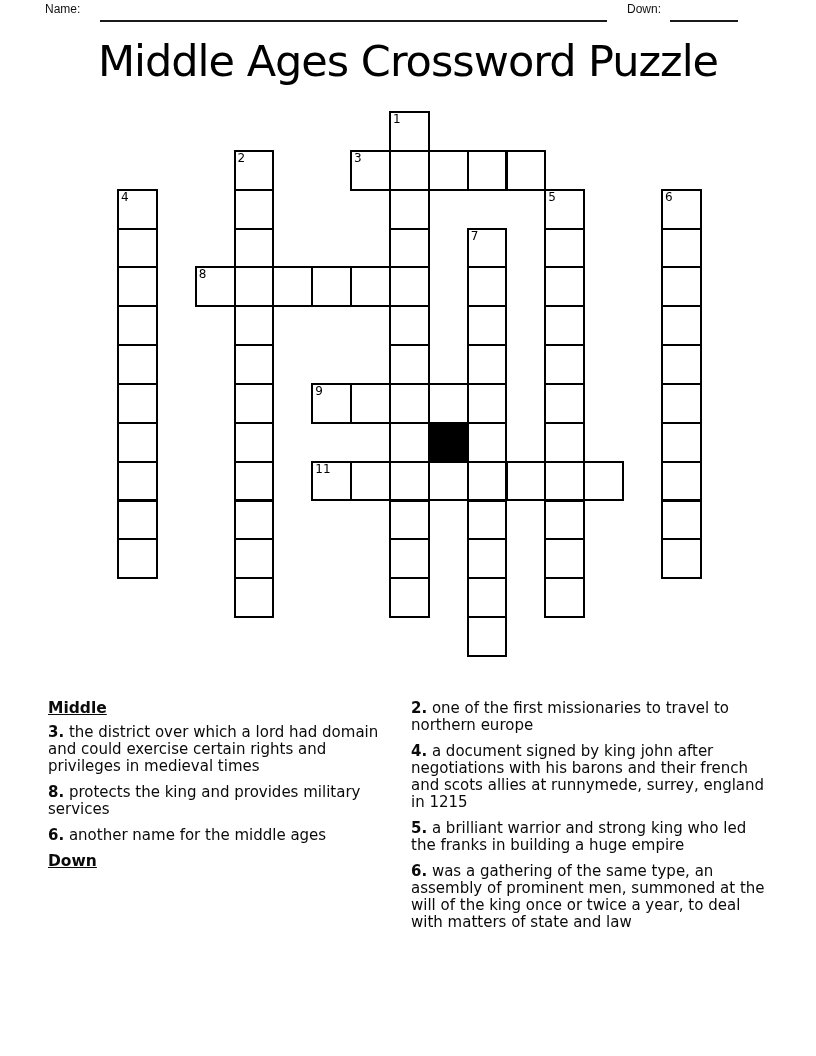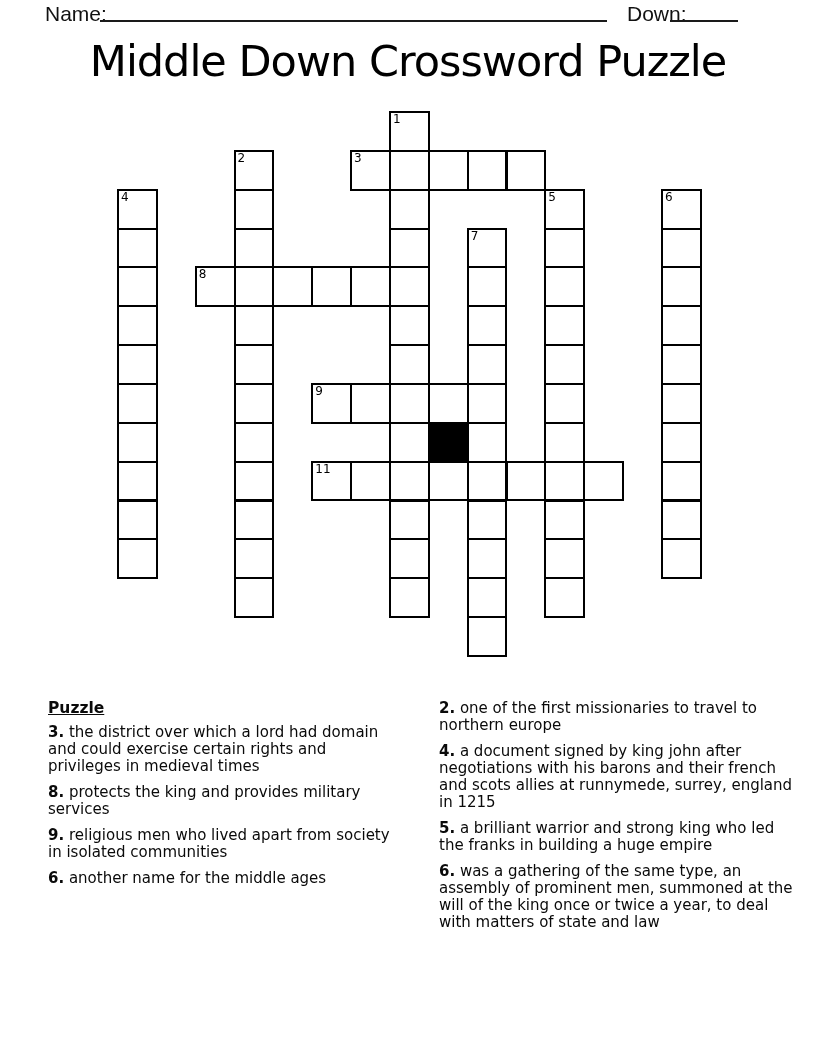--- a/index.html
+++ b/index.html
@@ -1,21 +1,21 @@
 <!DOCTYPE html>
 <html><head>
 <meta charset="utf-8">
 <style>
   html,body{margin:0;padding:0;background:#fff;}
   .page{
     position:relative;width:816px;height:1056px;background:#ffffff;
     font-family:"Liberation Sans",sans-serif;color:#000;overflow:hidden;
   }
   
-  .hdr-label{position:absolute;top:2px;font-size:21px;color:#111;}
+  .hdr-label{position:absolute;top:2px;font-size:12px;color:#111;}
   .name-label{left:45px;}
   .date-label{left:627px;}
   .blank-line{position:absolute;top:1px;height:19px;border-bottom:2px solid #1a1a1a;}
   .name-line{left:100px;width:507px;}
   .date-line{left:670px;width:68px;}
   
   .title{
     position:absolute;left:0;right:0;top:36px;text-align:center;
     font-family:"DejaVu Sans",sans-serif;font-size:43px;font-weight:400;
     letter-spacing:-1px;
@@ -31,39 +31,39 @@
     position:absolute;left:2px;top:0;
     font-family:"DejaVu Sans",sans-serif;font-size:12px;line-height:13px;
     font-weight:400;color:#000;
   }
   
   .clues-col{
     position:absolute;top:700px;
     font-family:"DejaVu Sans",sans-serif;font-size:15px;line-height:17px;color:#0a0a0a;
   }
   .clues-left{left:48px;width:342px;}
-  .clues-right{left:411px;width:356px;margin-left:28px;}
+  .clues-right{left:411px;width:356px;}
   .clue-heading{
     font-weight:bold;text-decoration:underline;font-size:15.5px;
     margin:0 0 7px 0;
   }
   .clue{margin:0 0 9px 0;}
   .clue-num{font-weight:bold;}
 </style>
 </head>
 <body>
 
 <div class="page">
 
   <span class="hdr-label name-label">Name:</span>
   <span class="blank-line name-line"></span>
   <span class="hdr-label date-label">Down:</span>
   <span class="blank-line date-line"></span>
 
-  <div class="title">Middle Down Crossword Puzzle</div>
+  <div class="title">Middle Ages Crossword Puzzle</div>
 
   <div class="grid">
       <div class="cell" style="left: 271.95px; top: 0px;">
         <span class="cellnum">1</span>
       </div>
       <div class="cell" style="left: 271.95px; top: 38.85px;"></div>
       <div class="cell" style="left: 271.95px; top: 77.7px;"></div>
       <div class="cell" style="left: 271.95px; top: 116.55px;"></div>
       <div class="cell" style="left: 271.95px; top: 155.4px;"></div>
       <div class="cell" style="left: 271.95px; top: 194.25px;"></div>
@@ -159,25 +159,25 @@
         <span class="cellnum">11</span>
       </div>
       <div class="cell" style="left: 233.1px; top: 349.65px;"></div>
       <div class="cell" style="left: 310.8px; top: 349.65px;"></div>
       <div class="cell" style="left: 388.5px; top: 349.65px;"></div>
       <div class="cell" style="left: 466.2px; top: 349.65px;"></div>
       <div class="cell black" style="left: 310.8px; top: 310.8px;"></div>
     </div>
 
   <div class="clues-col clues-left">
-      <div class="clue-heading">Puzzle</div>
+      <div class="clue-heading">Middle</div>
       <p class="clue"><span class="clue-num">3.</span> the district over which a lord had domain and could exercise certain rights and privileges in medieval times</p>
       <p class="clue"><span class="clue-num">8.</span> protects the king and provides military services</p>
-      <p class="clue"><span class="clue-num">9.</span> religious men who lived apart from society in isolated communities</p>
       <p class="clue"><span class="clue-num">6.</span> another name for the middle ages</p>
+      <div class="clue-heading">Down</div>
     </div>
   <div class="clues-col clues-right">
       <p class="clue"><span class="clue-num">2.</span> one of the first missionaries to travel to northern europe</p>
       <p class="clue"><span class="clue-num">4.</span> a document signed by king john after negotiations with his barons and their french and scots allies at runnymede, surrey, england in 1215</p>
       <p class="clue"><span class="clue-num">5.</span> a brilliant warrior and strong king who led the franks in building a huge empire</p>
       <p class="clue"><span class="clue-num">6.</span> was a gathering of the same type, an assembly of prominent men, summoned at the will of the king once or twice a year, to deal with matters of state and law</p>
     </div>
 
 </div>
 

